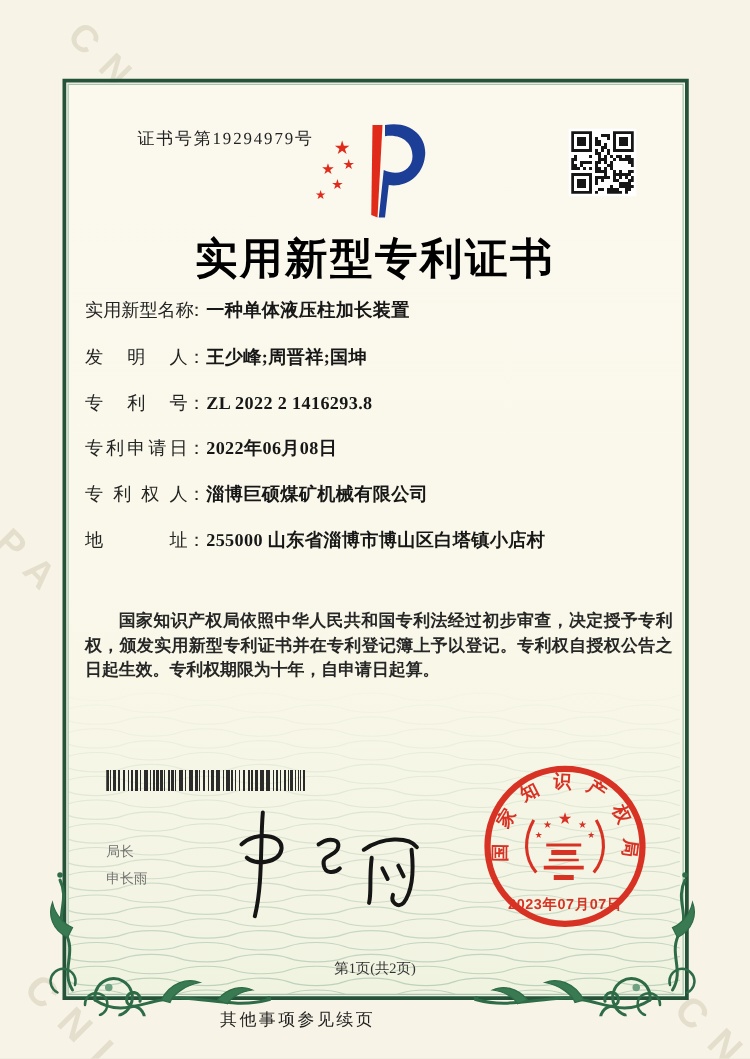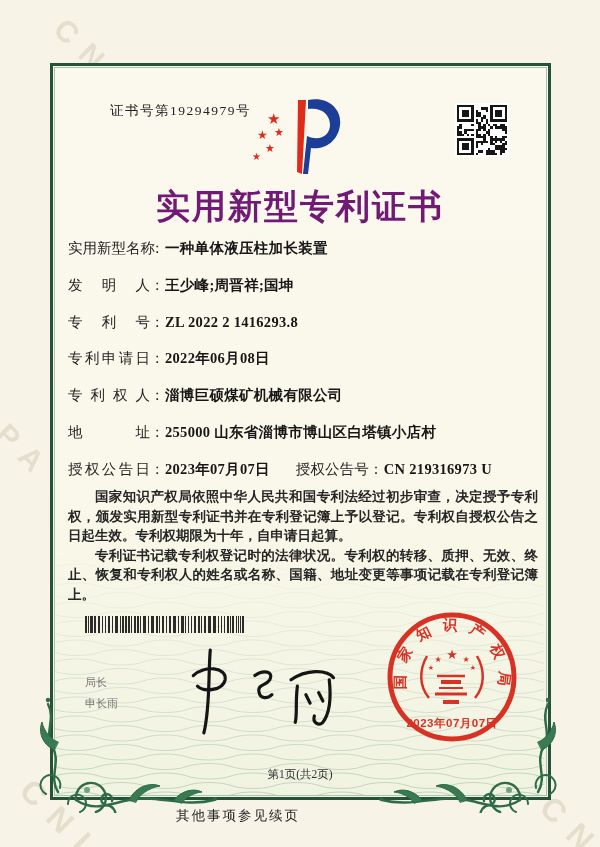--- a/index.html
+++ b/index.html
@@ -24,21 +24,21 @@
   .frame-inner{position:absolute;inset:1px;border:1px solid #a6c4ae;}
   .guilloche{position:absolute;left:2px;bottom:2px;width:489px;height:300px;}
   
   .abs{position:absolute;z-index:3;}
   .cert-no{left:72px;top:102px;font-size:13.5px;letter-spacing:1.5px;color:#222;margin-left:38px;}
   .qr{left:455px;top:103px;width:54px;height:54px;background:#fff;padding:2px;box-sizing:border-box;}
   .qr svg{width:100%;height:100%;display:block;}
   .logo{left:250px;top:96px;width:100px;height:82px;}
   .logo .star{position:absolute;color:#e02a1a;line-height:1;}
   .logo svg{position:absolute;left:33px;top:2px;width:62px;height:78px;}
-  .title{left:0;top:184px;width:600px;text-align:center;font-size:34px;font-weight:700;letter-spacing:2px;color:#701a75;}
+  .title{left:0;top:184px;width:600px;text-align:center;font-size:34px;font-weight:700;letter-spacing:2px;color:#000000;}
   .fields{left:68px;top:239px;width:472px;font-size:14.5px;}
   .frow{height:16px;margin-bottom:20.8px;white-space:nowrap;}
   .flabel{display:inline-block;width:82px;text-align:justify;text-align-last:justify;color:#242424;}
   .flabel2{display:inline-block;width:73px;margin-left:26px;text-align:justify;text-align-last:justify;color:#242424;}
   .fcolon{display:inline-block;width:15px;color:#242424;}
   .fvalue{font-weight:700;letter-spacing:.3px;color:#171717;}
   .paragraphs{left:68px;top:487px;width:470px;font-size:13.5px;line-height:19.5px;color:#262626;text-align:justify;font-weight:bold;}
   .paragraphs p{margin:0;text-indent:2em;}
   .barcode{left:85px;top:616px;width:160px;height:17px;}
   .barcode svg{width:100%;height:100%;display:block;}
@@ -370,28 +370,24 @@
     </div>
     <div class="frow">
       <span class="flabel">专利申请日</span><span class="fcolon">：</span><span class="fvalue">2022年06月08日</span>
     </div>
     <div class="frow">
       <span class="flabel">专利权人</span><span class="fcolon">：</span><span class="fvalue">淄博巨硕煤矿机械有限公司</span>
     </div>
     <div class="frow">
       <span class="flabel">地址</span><span class="fcolon">：</span><span class="fvalue">255000 山东省淄博市博山区白塔镇小店村</span>
     </div>
-    <div class="frow">
-      <span class="flabel">授权公告日</span><span class="fcolon">：</span><span class="fvalue">2023年07月07日</span><span class="flabel2">授权公告号</span><span class="fcolon">：</span><span class="fvalue">CN 219316973 U</span>
-    </div>
   </div>
 
   <div class="abs paragraphs">
     <p>国家知识产权局依照中华人民共和国专利法经过初步审查，决定授予专利权，颁发实用新型专利证书并在专利登记簿上予以登记。专利权自授权公告之日起生效。专利权期限为十年，自申请日起算。</p>
-    <p>专利证书记载专利权登记时的法律状况。专利权的转移、质押、无效、终止、恢复和专利权人的姓名或名称、国籍、地址变更等事项记载在专利登记簿上。</p>
   </div>
 
   <div class="abs barcode">
     <svg id="bc-svg" viewBox="0 0 160 17" preserveAspectRatio="none" shape-rendering="crispEdges">
         <rect x="0" y="0" width="2" height="17" fill="#2b2b2b"></rect>
         <rect x="3" y="0" width="1" height="17" fill="#2b2b2b"></rect>
         <rect x="5" y="0" width="3" height="17" fill="#2b2b2b"></rect>
         <rect x="9" y="0" width="2" height="17" fill="#2b2b2b"></rect>
         <rect x="13" y="0" width="2" height="17" fill="#2b2b2b"></rect>
         <rect x="17" y="0" width="1" height="17" fill="#2b2b2b"></rect>

